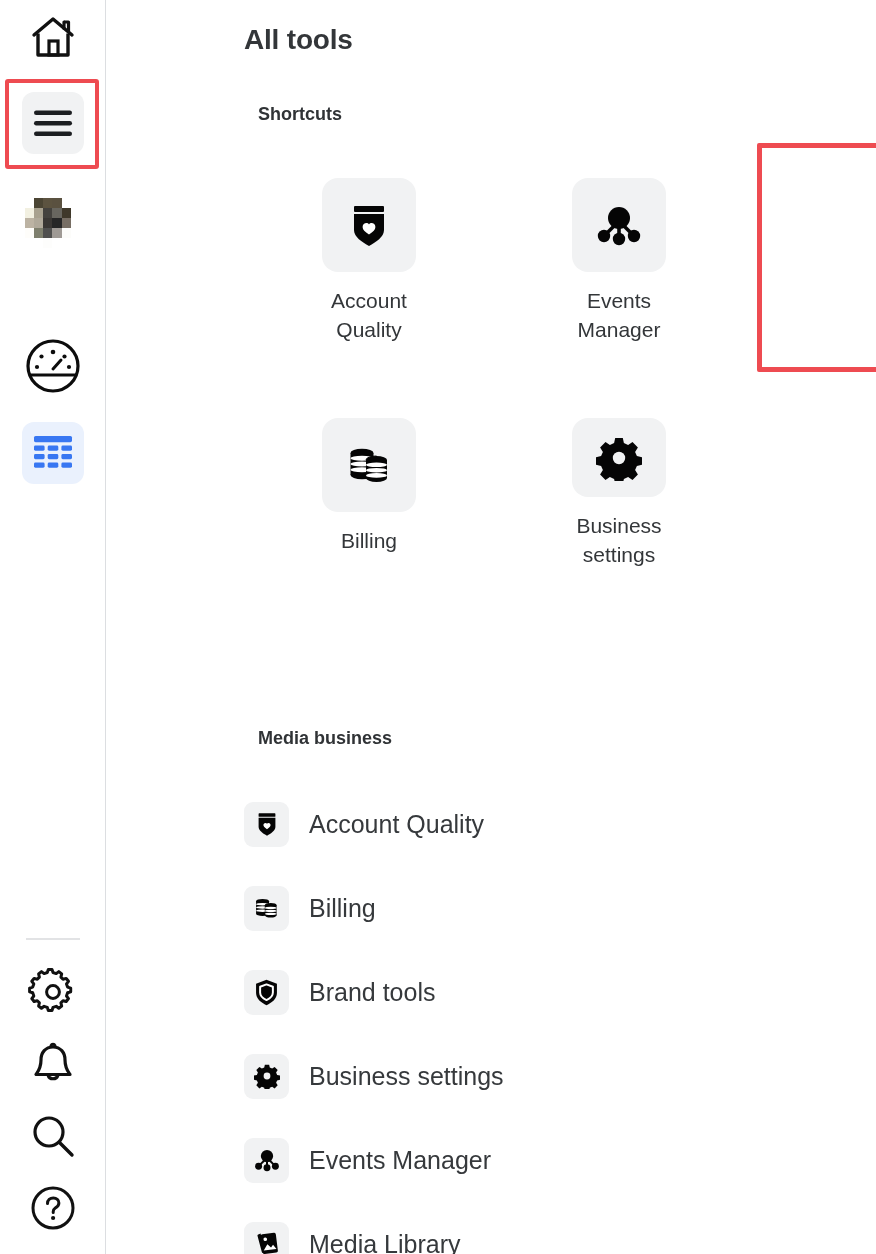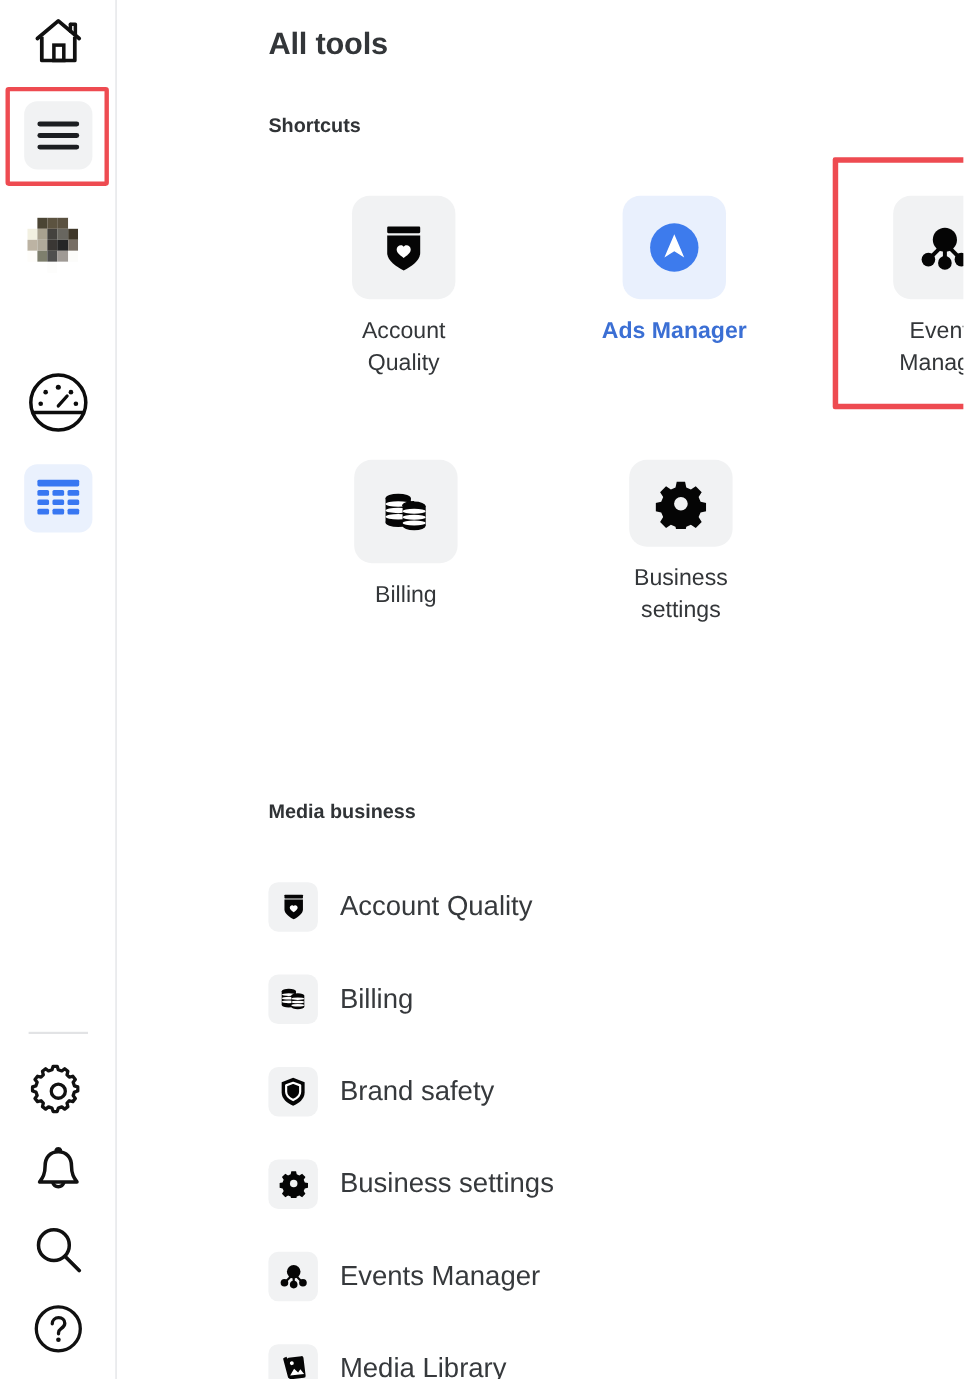--- a/index.html
+++ b/index.html
@@ -78,21 +78,21 @@
     color: #333639;
     letter-spacing: -0.2px;
     position: absolute;
     left: 138px; top: 24px;
   }
   .section-head {
     font-size: 18px;
     font-weight: bold;
     color: #303336;
     position: absolute;
-    left: 138px;
+    left: 152px;
   }
   #shortcuts-head { top: 104px; }
   #manage-head { top: 728px; }
 
   
   #shortcut-grid {
     position: absolute;
     left: 138px;
     top: 150px;
     width: 738px;
@@ -321,29 +321,20 @@
           <div class="sc-tile">
             <svg width="46" height="50" viewBox="0 0 46 50">
               <rect x="8" y="6" width="30" height="6" rx="1" fill="#050505"></rect>
               <path d="M8 14 h30 v16 c0 7 -8 12 -15 16 c-7 -4 -15 -9 -15 -16 z" fill="#050505"></path>
               <path d="M23 34.5 c-4.2 -3 -6.4 -4.8 -6.4 -7.6 c0 -2.3 1.8 -3.9 3.9 -3.9 c1.2 0 2.1 0.6 2.5 1.4 c0.4 -0.8 1.3 -1.4 2.5 -1.4 c2.1 0 3.9 1.6 3.9 3.9 c0 2.8 -2.2 4.6 -6.4 7.6 z" fill="#ffffff"></path>
             </svg>
           </div>
           <div class="sc-label">Account Quality</div>
         </div>
 
-        <div class="sc-item">
-          <div class="sc-tile blue">
-            <svg width="52" height="52" viewBox="0 0 52 52">
-              <circle cx="26" cy="26" r="22" fill="#3d7bed"></circle>
-              <path d="M26 14 L35 35 L26 29.5 L17 35 Z" fill="#ffffff"></path>
-            </svg>
-          </div>
-          <div class="sc-label accent">Ads Manager</div>
-        </div>
 
         <div class="sc-item">
           <div class="sc-tile">
             <svg width="50" height="46" viewBox="0 0 50 46">
               <line x1="25" y1="19" x2="11" y2="33" stroke="#050505" stroke-width="3.6"></line>
               <line x1="25" y1="19" x2="39" y2="33" stroke="#050505" stroke-width="3.6"></line>
               <line x1="25" y1="19" x2="25" y2="35" stroke="#050505" stroke-width="3.6"></line>
               <circle cx="25" cy="16" r="11" fill="#050505"></circle>
               <circle cx="10" cy="34" r="6.2" fill="#050505"></circle>
               <circle cx="25" cy="37" r="6.2" fill="#050505"></circle>
@@ -443,21 +434,21 @@
         <div class="ml-label">Billing</div>
       </div>
 
       <div class="ml-row">
         <div class="ml-tile">
           <svg width="27" height="29" viewBox="0 0 46 50">
             <path d="M23 3 L41 10 v16 c0 10 -9 17 -18 21 c-9 -4 -18 -11 -18 -21 V10 z" fill="#050505"></path>
             <path d="M23 11 L34 15 v10 c0 6.2 -5.6 10.5 -11 13 c-5.4 -2.5 -11 -6.8 -11 -13 V15 z" fill="none" stroke="#ffffff" stroke-width="3.4" stroke-linejoin="round"></path>
           </svg>
         </div>
-        <div class="ml-label">Brand safety</div>
+        <div class="ml-label">Brand tools</div>
       </div>
 
       <div class="ml-row">
         <div class="ml-tile">
           <svg width="26" height="26" viewBox="0 0 46 46">
             <path d="M19.2 3 h7.6 l1.1 5.1 l4.2 1.8 l4.4 -2.8 l5.4 5.4 l-2.8 4.4 l1.8 4.2 l5.1 1.1 v7.6 l-5.1 1.1 l-1.8 4.2 l2.8 4.4 l-5.4 5.4 l-4.4 -2.8 l-4.2 1.8 l-1.1 5.1 h-7.6 l-1.1 -5.1 l-4.2 -1.8 l-4.4 2.8 l-5.4 -5.4 l2.8 -4.4 l-1.8 -4.2 l-5.1 -1.1 v-7.6 l5.1 -1.1 l1.8 -4.2 l-2.8 -4.4 l5.4 -5.4 l4.4 2.8 l4.2 -1.8 z" fill="#050505"></path>
             <circle cx="23" cy="23" r="6" fill="#f1f2f3"></circle>
           </svg>
         </div>
         <div class="ml-label">Business settings</div>

